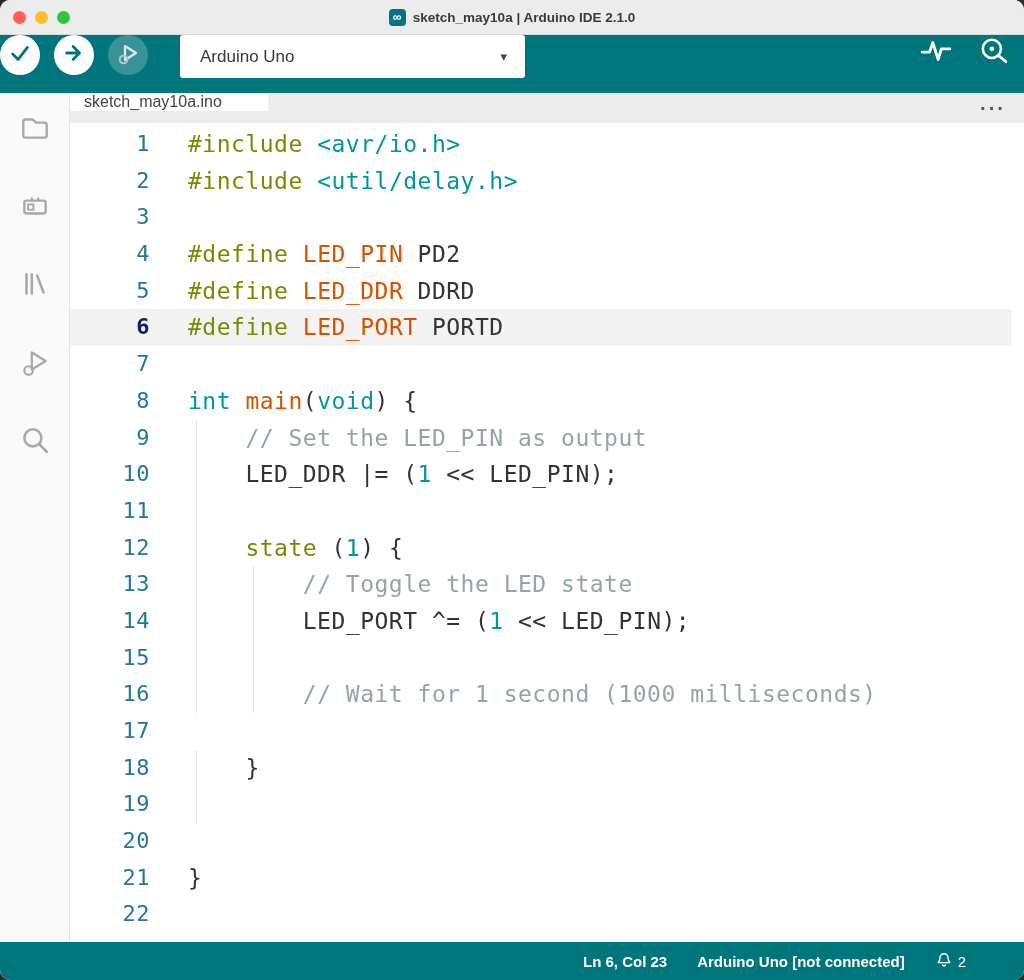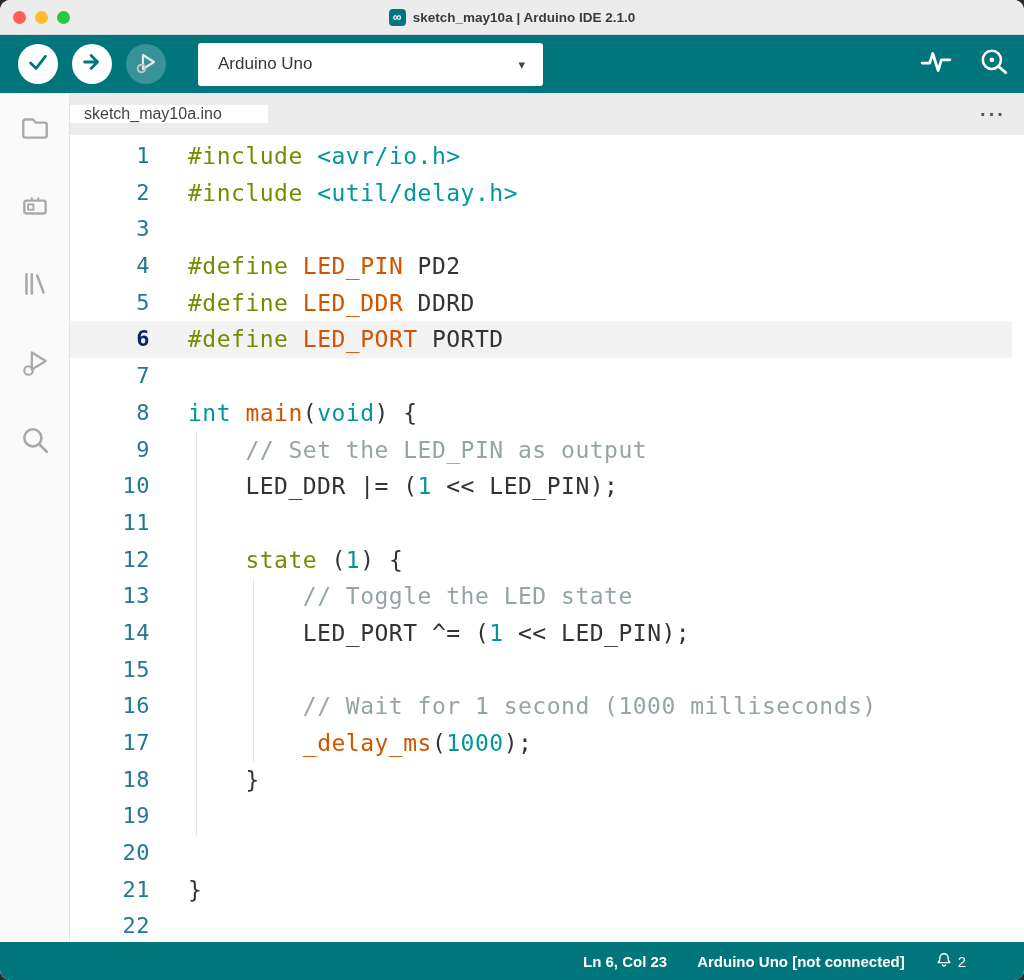--- a/index.html
+++ b/index.html
@@ -8,37 +8,37 @@
 
   
   .titlebar { height:35px; background:#ececec; border-bottom:1px solid #d9d9d9; display:flex; align-items:center; position:relative; flex:none; }
   .traffic { position:absolute; left:13px; top:11px; display:flex; gap:9px; }
   .dot { width:13px; height:13px; border-radius:50%; }
   .dot.red { background:#ff5f57; } .dot.yellow { background:#febc2e; } .dot.green { background:#28c840; }
   .title-wrap { margin:0 auto; display:flex; align-items:center; gap:7px; font-size:13.5px; font-weight:700; color:#3a3a3a; }
   .ard-badge { width:17px; height:17px; border-radius:4px; background:var(--teal); color:#fff; display:flex; align-items:center; justify-content:center; font-size:12px; font-weight:700; line-height:1; }
 
   
-  .toolbar { height:58px; background:var(--teal); display:flex; align-items:center; padding-left:18px; flex:none; }
+  .toolbar { height:58px; background:var(--teal); display:flex; align-items:flex-start; flex:none; }
   .tool-btn { width:40px; height:40px; border-radius:50%; display:flex; align-items:center; justify-content:center; margin-right:14px; cursor:pointer; flex:none; }
   .tool-btn.solid { background:#fff; }
   .tool-btn.ghost { background:rgba(255,255,255,0.22); }
   .board-select { margin-left:18px; width:345px; height:43px; background:#fff; border-radius:3px; display:flex; align-items:center; justify-content:space-between; padding:0 18px 0 20px; font-size:17px; color:#383838; cursor:pointer; }
   .board-caret { font-size:13px; color:#444; }
   .toolbar-right { margin-left:auto; display:flex; align-items:center; gap:26px; padding-right:14px; }
   .tb-icon { display:flex; align-items:center; justify-content:center; cursor:pointer; }
 
   
   .main { flex:1; display:flex; min-height:0; }
   .sidebar { width:70px; background:#fafafa; border-right:1px solid #e4e4e4; display:flex; flex-direction:column; align-items:center; padding-top:20px; gap:44px; flex:none; }
   .sb-item { width:34px; height:34px; display:flex; align-items:center; justify-content:center; cursor:pointer; }
   .content { flex:1; display:flex; flex-direction:column; min-width:0; }
 
   
-  .tabbar { height:42px; background:#ececec; display:flex; align-items:center; flex:none; }
+  .tabbar { height:30px; background:#ececec; display:flex; align-items:flex-start; flex:none; }
   .tab { background:#fff; padding:0 46px 0 14px; display:flex; align-items:center; font-size:16px; color:#444; cursor:pointer; }
   .tab-overflow { margin-left:auto; align-self:center; padding-right:18px; color:#555; font-size:20px; letter-spacing:2px; cursor:pointer; font-weight:700; }
 
   
   .editor { flex:1; background:#fff; overflow:hidden; padding-top:3px; }
   .code-area { width:calc(100% - 12px); }
   .code-line { display:flex; height:36.7px; line-height:36.7px; font-family:"DejaVu Sans Mono",monospace; font-size:23px; letter-spacing:0.5px; white-space:pre; }
   .code-line.active { background:var(--active_line_bg); }
   .ln { width:80px; flex:none; text-align:right; color:var(--gutter); font-size:22px; }
   .code-line.active .ln { color:var(--gutter_active); font-weight:bold; }
@@ -185,21 +185,21 @@
             <div class="code-line"><span class="ln">7</span><span class="lc"></span></div>
             <div class="code-line"><span class="ln">8</span><span class="lc"><span class="tok-typ">int</span><span class="tok-pln"> </span><span class="tok-fn">main</span><span class="tok-pln">(</span><span class="tok-typ">void</span><span class="tok-pln">) {</span></span></div>
             <div class="code-line"><span class="ln">9</span><span class="lc"><i class="guide" style="left: 8px;"></i><span class="tok-pln">    </span><span class="tok-com">// Set the LED_PIN as output</span></span></div>
             <div class="code-line"><span class="ln">10</span><span class="lc"><i class="guide" style="left: 8px;"></i><span class="tok-pln">    LED_DDR |= (</span><span class="tok-num">1</span><span class="tok-pln"> &lt;&lt; LED_PIN);</span></span></div>
             <div class="code-line"><span class="ln">11</span><span class="lc"><i class="guide" style="left: 8px;"></i></span></div>
             <div class="code-line"><span class="ln">12</span><span class="lc"><i class="guide" style="left: 8px;"></i><span class="tok-pln">    </span><span class="tok-kw">state</span><span class="tok-pln"> (</span><span class="tok-num">1</span><span class="tok-pln">) {</span></span></div>
             <div class="code-line"><span class="ln">13</span><span class="lc"><i class="guide" style="left: 8px;"></i><i class="guide" style="left: 65.4px;"></i><span class="tok-pln">        </span><span class="tok-com">// Toggle the LED state</span></span></div>
             <div class="code-line"><span class="ln">14</span><span class="lc"><i class="guide" style="left: 8px;"></i><i class="guide" style="left: 65.4px;"></i><span class="tok-pln">        LED_PORT ^= (</span><span class="tok-num">1</span><span class="tok-pln"> &lt;&lt; LED_PIN);</span></span></div>
             <div class="code-line"><span class="ln">15</span><span class="lc"><i class="guide" style="left: 8px;"></i><i class="guide" style="left: 65.4px;"></i></span></div>
             <div class="code-line"><span class="ln">16</span><span class="lc"><i class="guide" style="left: 8px;"></i><i class="guide" style="left: 65.4px;"></i><span class="tok-pln">        </span><span class="tok-com">// Wait for 1 second (1000 milliseconds)</span></span></div>
-            <div class="code-line"><span class="ln">17</span><span class="lc"><i class="guide" style="left: 8px;"></i><i class="guide" style="left: 65.4px;"></i><span class="tok-pln">        </span><span class="tok-fn">_delay_ms</span><span class="tok-pln">(</span><span class="tok-num">1000</span><span class="tok-pln">);</span></span></div>
+            <div class="code-line"><span class="ln">17</span></div>
             <div class="code-line"><span class="ln">18</span><span class="lc"><i class="guide" style="left: 8px;"></i><span class="tok-pln">    }</span></span></div>
             <div class="code-line"><span class="ln">19</span><span class="lc"><i class="guide" style="left: 8px;"></i></span></div>
             <div class="code-line"><span class="ln">20</span></div>
             <div class="code-line"><span class="ln">21</span><span class="lc"><span class="tok-pln">}</span></span></div>
             <div class="code-line"><span class="ln">22</span><span class="lc"></span></div>
           </div>
       </div>
     </div>
   </div>
 

